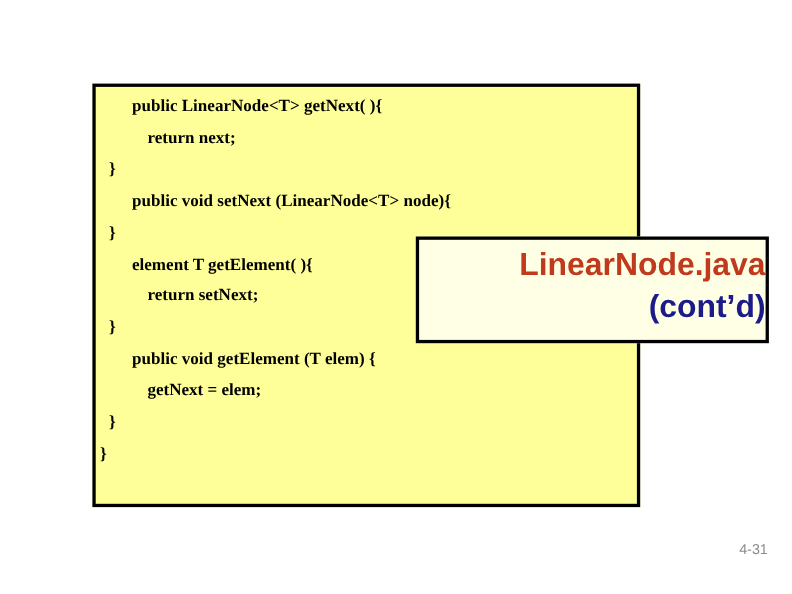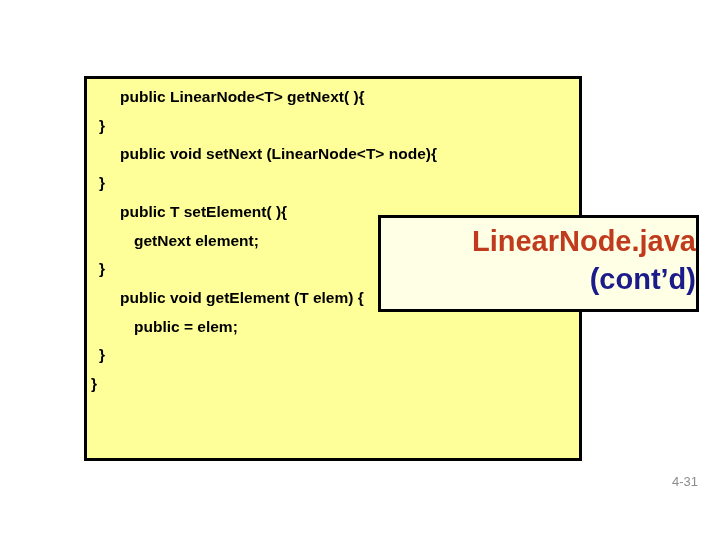--- a/index.html
+++ b/index.html
@@ -29,20 +29,21 @@
   }
   .code-box-inner {
     padding-top: 4px;
   }
   .code-line {
     font-weight: bold;
     font-size: 15.5px;
     line-height: 28.7px;
     color: #000000;
     white-space: pre;
+    font-family: Liberation Serif, serif;
   }
   .ind-method { padding-left: 33px; }
   .ind-body   { padding-left: 47px; }
   .ind-close  { padding-left: 12px; }
   .ind-root   { padding-left: 4px; }
   .callout {
     position: absolute;
     left: 378px;
     top: 215px;
     width: 306px;
@@ -63,41 +64,42 @@
   .callout-subtitle {
     font-weight: bold;
     font-size: 29px;
     line-height: 38px;
     color: #1B1B8A;
     white-space: nowrap;
   }
   .page-number {
     position: absolute;
     right: 22px;
-    top: 474px;
+    top: 492px;
     font-size: 13px;
     color: #8C8C8C;
   }
 </style>
 </head>
 <body>
 
 <div class="slide">
 
   <div class="code-box">
     <div class="code-box-inner">
       <div class="code-line ind-method">public LinearNode&lt;T&gt; getNext( ){</div>
+      <div class="code-line ind-body">return next;</div>
       <div class="code-line ind-close">}</div>
       <div class="code-line ind-method">public void setNext (LinearNode&lt;T&gt; node){</div>
       <div class="code-line ind-close">}</div>
-      <div class="code-line ind-method">public T setElement( ){</div>
-      <div class="code-line ind-body">getNext element;</div>
+      <div class="code-line ind-method">element T getElement( ){</div>
+      <div class="code-line ind-body">return setNext;</div>
       <div class="code-line ind-close">}</div>
       <div class="code-line ind-method">public void getElement (T elem) {</div>
-      <div class="code-line ind-body">public = elem;</div>
+      <div class="code-line ind-body">getNext = elem;</div>
       <div class="code-line ind-close">}</div>
       <div class="code-line ind-root">}</div>
     </div>
   </div>
 
   <div class="callout">
     <div class="callout-title">LinearNode.java</div>
     <div class="callout-subtitle">(cont’d)</div>
   </div>
 

